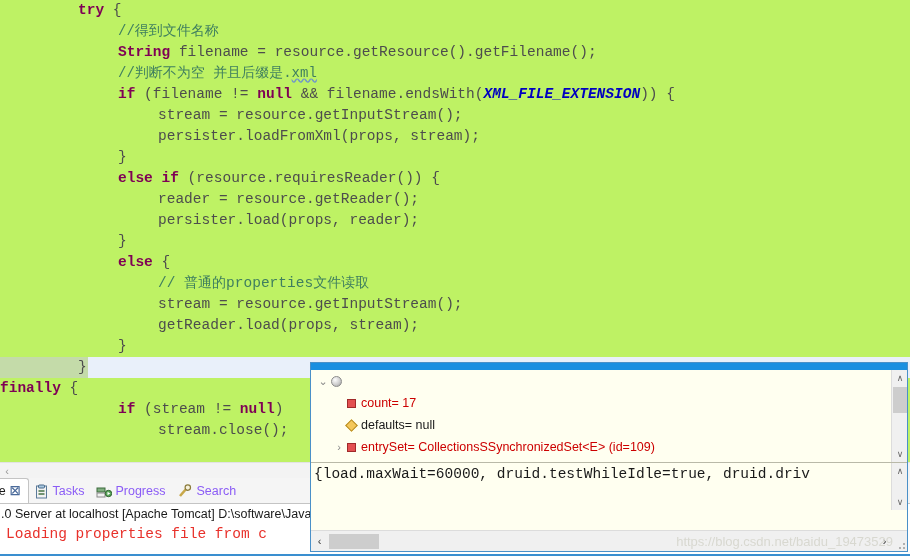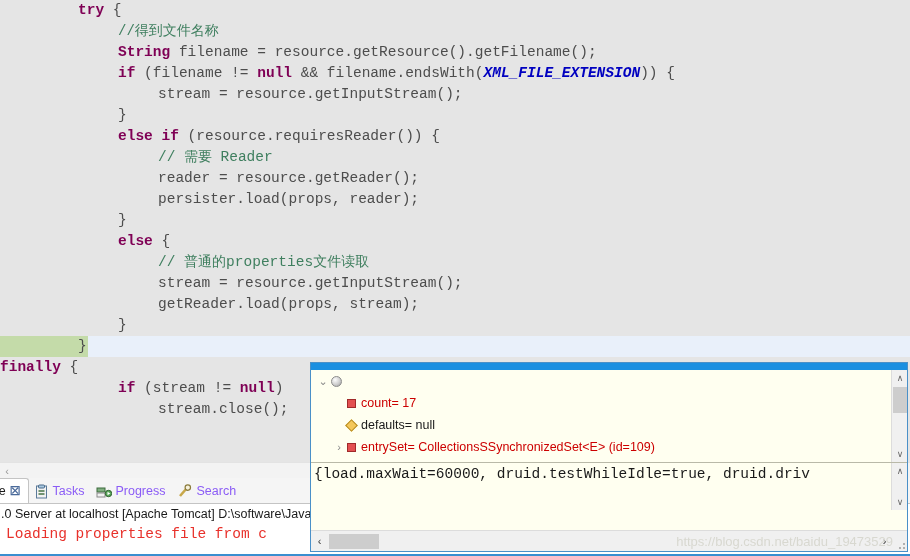--- a/index.html
+++ b/index.html
@@ -11,21 +11,21 @@
     position: relative;
     overflow: hidden;
     font-family: "Liberation Sans", sans-serif;
   }
 
   
   #editor {
     position: absolute;
     left: 0; top: 0;
     width: 910px; height: 462px;
-    background: #e5e5e5;
+    background: #bef264;
     overflow: hidden;
   }
   .code-line {
     position: relative;
     height: 21px;
     line-height: 21px;
     white-space: pre;
     font-family: "Liberation Mono", "DejaVu Sans Mono", monospace;
     font-size: 14.5px;
     color: #4d4d4d;
@@ -308,25 +308,26 @@
     background: #3a8fd0;
   }
 </style>
 </head>
 <body>
 
 <div id="editor">
     <div class="code-line"><span class="txt" style="margin-left: 78px;"><span class="kw">try</span><span class="pln"> {</span></span></div>
     <div class="code-line"><span class="txt" style="margin-left: 118px;"><span class="cmt-cjk">//得到文件名称</span></span></div>
     <div class="code-line"><span class="txt" style="margin-left: 118px;"><span class="kw">String</span><span class="pln"> filename = resource.getResource().getFilename();</span></span></div>
+    <div class="code-line"><span class="txt" style="margin-left: 118px;"><span class="cmt-cjk">//判断不为空 并且后缀是.</span><span class="cmt-cjk sq">xml</span></span></div>
     <div class="code-line"><span class="txt" style="margin-left: 118px;"><span class="kw">if</span><span class="pln"> (filename != </span><span class="kw">null</span><span class="pln"> &amp;&amp; filename.endsWith(</span><span class="fld">XML_FILE_EXTENSION</span><span class="pln">)) {</span></span></div>
     <div class="code-line"><span class="txt" style="margin-left: 158px;"><span class="pln">stream = resource.getInputStream();</span></span></div>
+    <div class="code-line"><span class="txt" style="margin-left: 158px;"><span class="pln">persister.loadFromXml(props, stream);</span></span></div>
     <div class="code-line"><span class="txt" style="margin-left: 118px;"><span class="pln">}</span></span></div>
     <div class="code-line"><span class="txt" style="margin-left: 118px; text-align: right;"><span class="kw">else if</span><span class="pln"> (resource.requiresReader()) {</span></span></div>
-    <div class="code-line"><span class="txt" style="margin-left: 158px;"><span class="cmt">// </span><span class="cmt-cjk">需要 </span><span class="cmt">Reader</span></span></div>
     <div class="code-line"><span class="txt" style="margin-left: 158px;"><span class="pln">reader = resource.getReader();</span></span></div>
     <div class="code-line"><span class="txt" style="margin-left: 158px;"><span class="pln">persister.load(props, reader);</span></span></div>
     <div class="code-line"><span class="txt" style="margin-left: 118px;"><span class="pln">}</span></span></div>
     <div class="code-line"><span class="txt" style="margin-left: 118px;"><span class="kw">else</span><span class="pln"> {</span></span></div>
     <div class="code-line"><span class="txt" style="margin-left: 158px;"><span class="cmt">// </span><span class="cmt-cjk">普通的</span><span class="cmt">properties</span><span class="cmt-cjk">文件读取</span></span></div>
     <div class="code-line"><span class="txt" style="margin-left: 158px;"><span class="pln">stream = resource.getInputStream();</span></span></div>
     <div class="code-line"><span class="txt" style="margin-left: 158px;"><span class="pln">getReader.load(props, stream);</span></span></div>
     <div class="code-line"><span class="txt" style="margin-left: 118px;"><span class="pln">}</span></span></div>
     <div class="code-line exec"><span class="txt" style="margin-left: 78px;"><span class="pln">}</span></span></div>
     <div class="code-line"><span class="txt" style=""><span class="kw">finally</span><span class="pln"> {</span></span></div>

